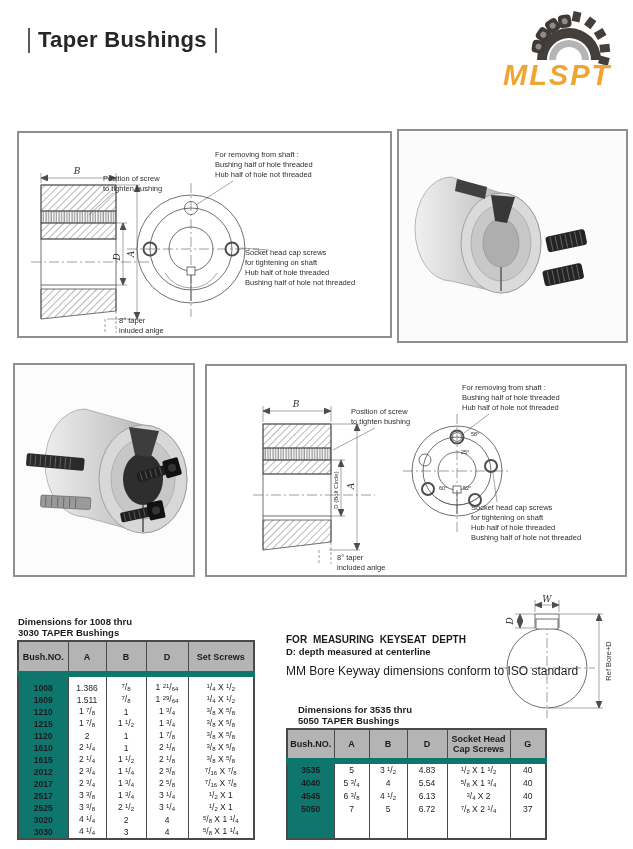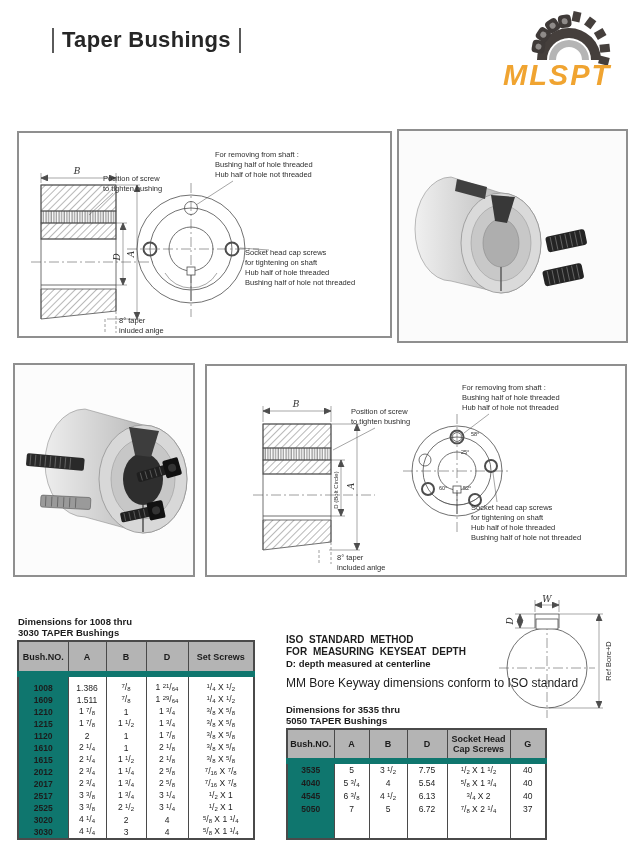--- a/index.html
+++ b/index.html
@@ -1,19 +1,19 @@
 <!DOCTYPE html>
 <html><head>
 <meta charset="utf-8">
 <style>
   html,body{margin:0;padding:0;background:#e8e8e8;}
   #page{position:relative;width:633px;height:849px;background:#ffffff;
         font-family:"Liberation Sans",sans-serif;overflow:hidden;margin:0 auto;}
   
-  #hdr{position:absolute;left:32px;top:27px;display:flex;align-items:center;gap:8px;padding-left:20px;}
+  #hdr{position:absolute;left:8px;top:27px;display:flex;align-items:center;gap:8px;padding-left:20px;}
   .title-rule{width:2px;height:25px;background:#5a5a5a;}
   #page-title{font-size:22px;font-weight:bold;color:#262626;margin:0;letter-spacing:.3px;}
   #logo{position:absolute;left:503px;top:8px;}
   
   .box{position:absolute;border:2px solid #8f8f8f;background:#fff;box-sizing:border-box;}
   
   .dwg line,.dwg path,.dwg polyline,.dwg rect,.dwg circle,.dwg ellipse,.dwg polygon
       {stroke:#4d4d4d;stroke-width:.8;fill:none;}
   .dwg text{fill:#2e2e2e;stroke:none;font-size:7.5px;font-family:"Liberation Sans",sans-serif;}
   .dwg .dim{font-family:"DejaVu Serif",serif;font-style:italic;font-size:9px;text-anchor:middle;}
@@ -490,21 +490,20 @@
           <td>3030</td>
           <td>4 <sup>1</sup>/<sub>4</sub></td>
           <td>3</td>
           <td>4</td>
           <td><sup>5</sup>/<sub>8</sub> X 1 <sup>1</sup>/<sub>4</sub></td>
         </tr>
       </tbody>
   </table>
 
   <div id="iso-block">
-    <div class="b1">ISO STANDARD METHOD</div>
     <div class="b1">FOR MEASURING KEYSEAT DEPTH</div>
     <div class="b2">D: depth measured at centerline</div>
     <div class="nt">MM Bore Keyway dimensions conform to ISO standard</div>
   </div>
 
   <svg class="dwg" style="position:absolute;left:487px;top:592px;" width="140" height="132" viewBox="0 0 140 132">
     <defs>
       <marker id="ksar" markerWidth="8" markerHeight="8" refX="7" refY="3" orient="auto-start-reverse" markerUnits="userSpaceOnUse">
         <path d="M0,0L7,3L0,6Z" style="fill:#4d4d4d" stroke="none"></path>
       </marker>
@@ -524,21 +523,21 @@
     <line class="thin" x1="48" y1="36" x2="28" y2="36"></line>
     <line class="thin" x1="33" y1="22" x2="33" y2="36" marker-start="url(#ksar)" marker-end="url(#ksar)"></line>
     <text class="dim" transform="rotate(-90 26 29)" x="26" y="29">D</text>
 
     <line class="thin" x1="72" y1="22" x2="116" y2="22"></line>
     <line class="thin" x1="62" y1="116" x2="116" y2="116"></line>
     <line class="thin" x1="112" y1="22" x2="112" y2="116" marker-start="url(#ksar)" marker-end="url(#ksar)"></line>
     <text transform="rotate(-90 124 69)" x="124" y="69" text-anchor="middle" font-size="7">Ref Bore+D</text>
   </svg>
 
-  <div class="tbl-title" style="left:286px;top:704px;">
+  <div class="tbl-title" style="left:298px;top:704px;">
     <div>Dimensions for 3535 thru</div>
     <div>5050 TAPER Bushings</div>
   </div>
   <table class="dim" id="table2" style="left:286px;top:728px;width:259px;">
     <colgroup>
         <col style="width:47px">
         <col style="width:35px">
         <col style="width:38px">
         <col style="width:40px">
         <col style="width:63px">
@@ -553,21 +552,21 @@
           <th>Socket Head
 Cap Screws</th>
           <th>G</th>
         </tr>
       </thead>
     <tbody>
         <tr>
           <td>3535</td>
           <td>5</td>
           <td>3 <sup>1</sup>/<sub>2</sub></td>
-          <td>7.75</td>
+          <td>4.83</td>
           <td><sup>1</sup>/<sub>2</sub> X 1 <sup>1</sup>/<sub>2</sub></td>
           <td>40</td>
         </tr>
         <tr>
           <td>4040</td>
           <td>5 <sup>3</sup>/<sub>4</sub></td>
           <td>4</td>
           <td>5.54</td>
           <td><sup>5</sup>/<sub>8</sub> X 1 <sup>3</sup>/<sub>4</sub></td>
           <td>40</td>

